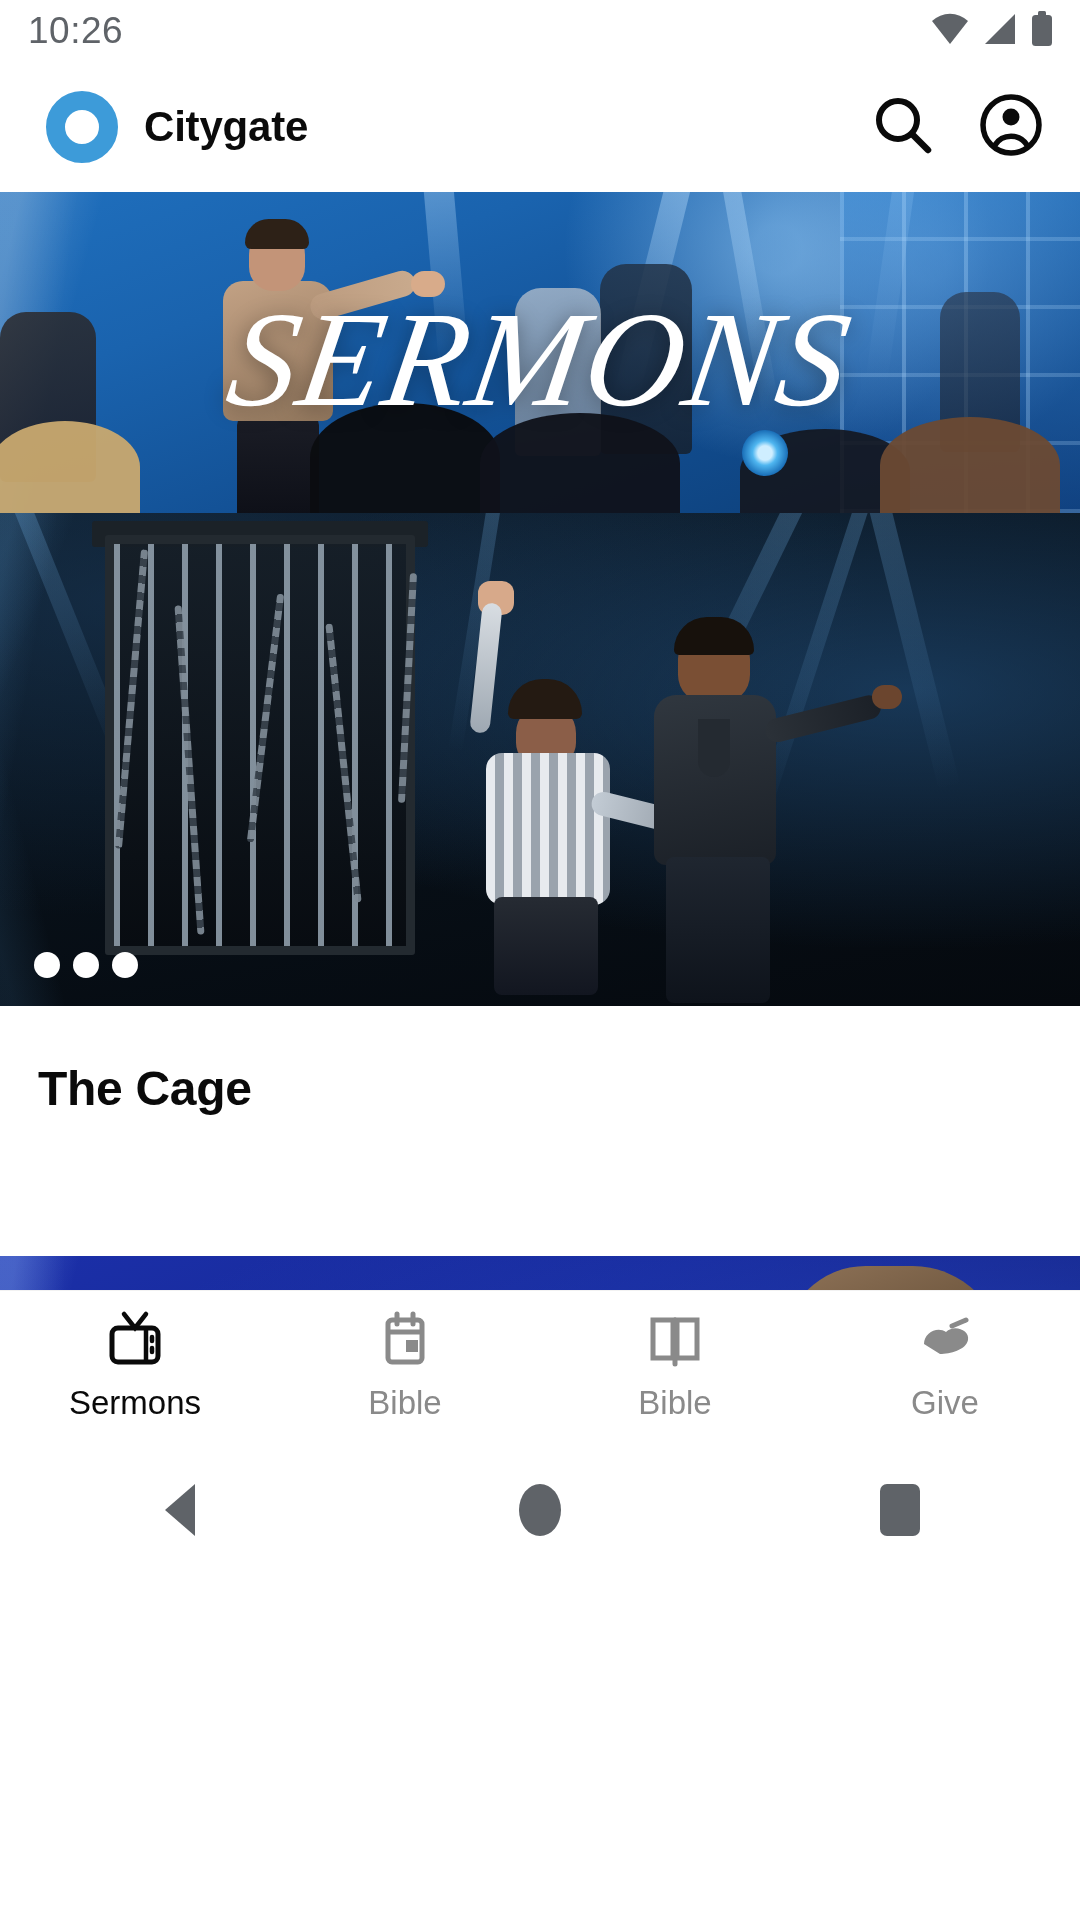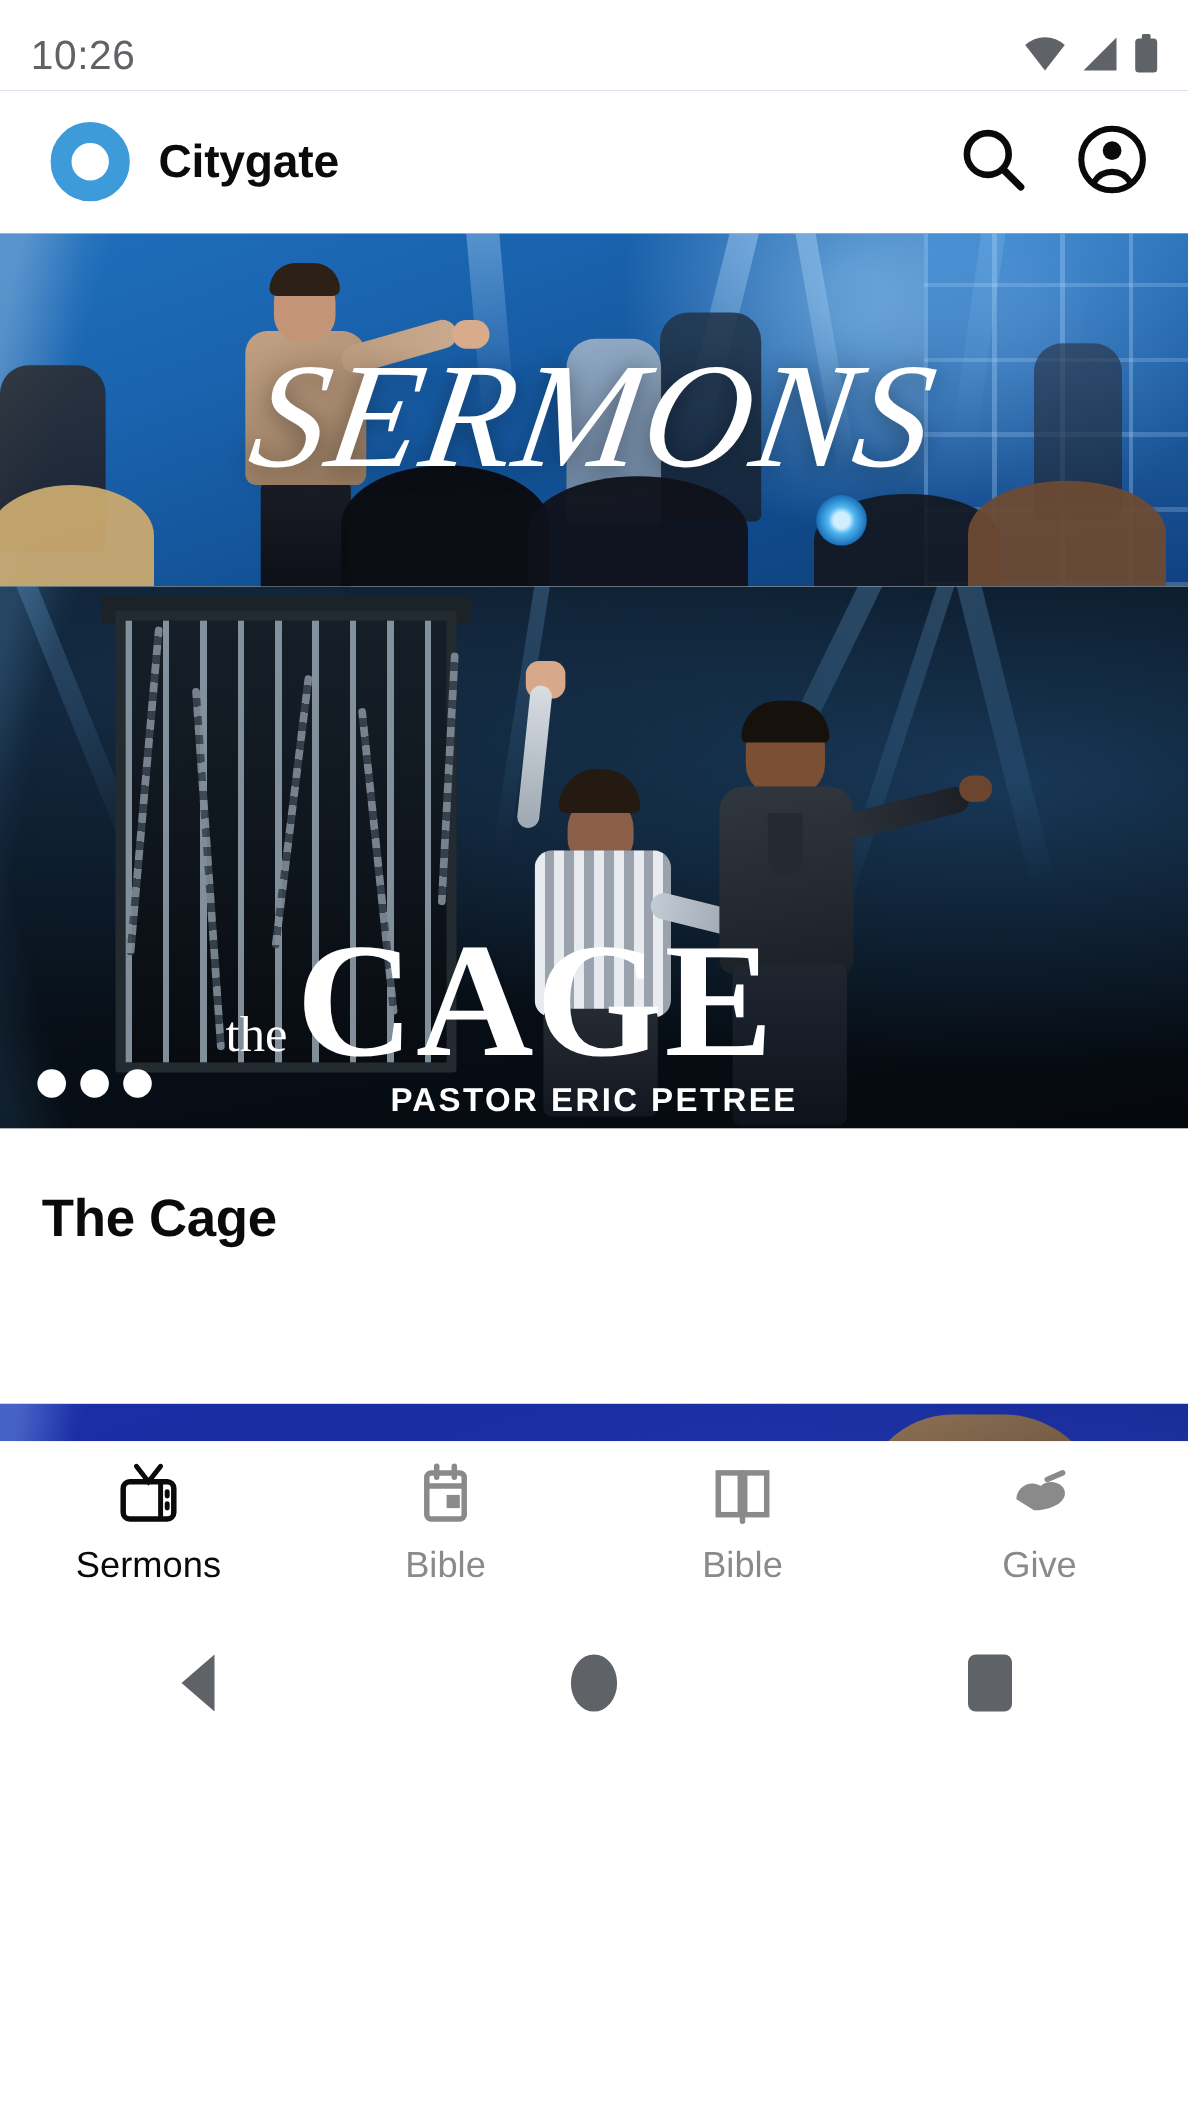--- a/index.html
+++ b/index.html
@@ -2,21 +2,21 @@
 <html><head>
 <meta charset="utf-8">
 <style>
   * { margin:0; padding:0; box-sizing:border-box; }
   html, body {
     width:1080px; height:1920px;
     background:#ffffff;
     font-family:"Liberation Sans", sans-serif;
     overflow:hidden;
   }
-  #app { position:relative; width:1080px; height:1580px; background:#4c1d95;margin-top:20px; }
+  #app { position:relative; width:1080px; height:1580px; background:#4c1d95; }
 
   
   .statusbar{
     position:absolute; top:0; left:0; width:1080px; height:62px;
     display:flex; align-items:center; justify-content:space-between;
     padding:0 26px 0 28px; background:#fff;
   }
   .status-time{ font-size:37px; color:#5f6368; letter-spacing:.5px; font-weight:400; }
   .status-icons{ display:flex; align-items:center; gap:12px; }
 
@@ -290,24 +290,20 @@
       <div class="man" style="left:620px; top:110px; width:230px; height:380px;">
         <div style="position:absolute; left:58px; top:0px; width:72px; height:80px; border-radius:36px 36px 28px 28px; background:#7a4f34;"></div>
         <div style="position:absolute; left:54px; top:-6px; width:80px; height:38px; border-radius:40px 40px 6px 6px; background:#17110c;"></div>
         <div style="position:absolute; left:34px; top:72px; width:122px; height:170px; border-radius:22px 22px 12px 12px; background:linear-gradient(170deg,#30373f,#1b2027);"></div>
         <div style="position:absolute; left:78px; top:96px; width:32px; height:58px; border-radius:0 0 16px 16px; background:#242a31;"></div>
         <div style="position:absolute; left:146px; top:98px; width:118px; height:24px; border-radius:12px; background:linear-gradient(90deg,#2b3138,#1b2027); transform:rotate(-14deg); transform-origin:left center;"></div>
         <div style="position:absolute; left:252px; top:62px; width:30px; height:24px; border-radius:12px; background:#6b452e;"></div>
         <div style="position:absolute; left:46px; top:234px; width:104px; height:146px; background:linear-gradient(180deg,#1f2630,#0e131b); border-radius:8px;"></div>
       </div>
 
-      <div class="cage-word">
-        <span class="cage-the">the</span><span class="cage-big">CAGE</span>
-      </div>
-      <div class="cage-sub">PASTOR ERIC PETREE</div>
 
       <div class="dots">
         <div class="dot"></div>
         <div class="dot"></div>
         <div class="dot"></div>
       </div>
     </div>
 
     <div class="card-title">The Cage</div>
     <div class="spacer"></div>

